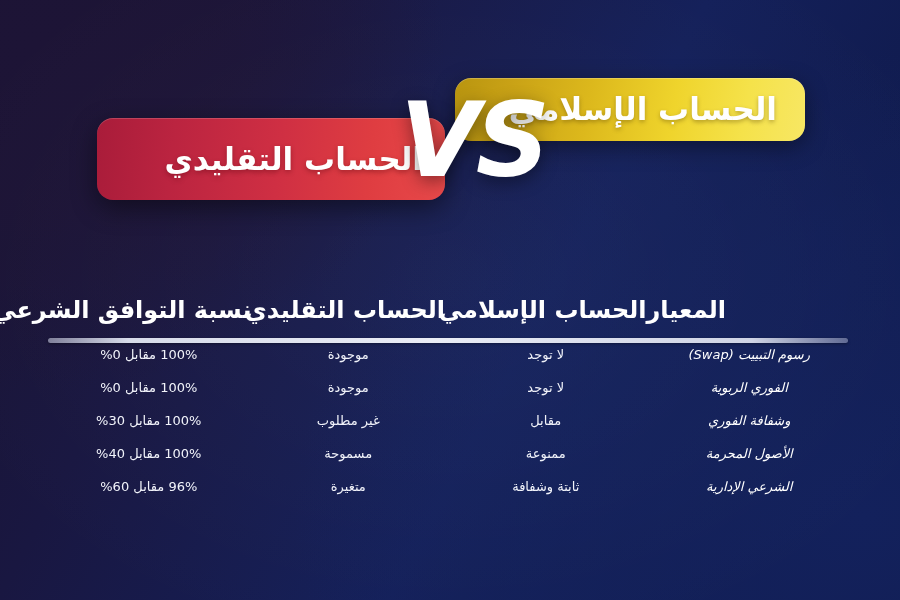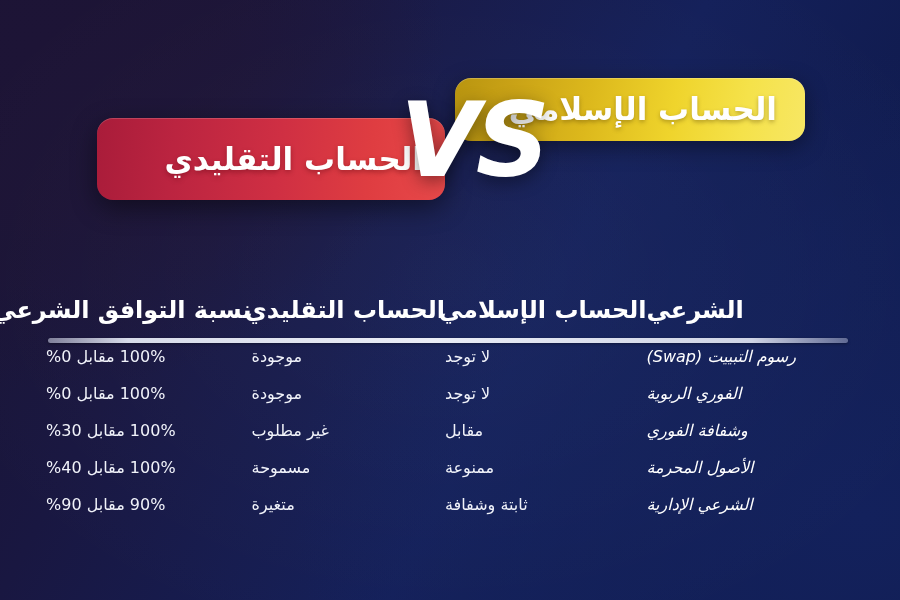--- a/index.html
+++ b/index.html
@@ -147,24 +147,24 @@
     left: 48px;
     top: 338px;
     width: 800px;
     height: 5px;
     border-radius: 3px;
     background: linear-gradient(90deg, rgba(210,214,232,0.55) 0%, #d7dbe9 10%, #e9ecf5 48%, #cfd4e5 88%, rgba(190,196,220,0.45) 100%);
     box-shadow: 0 1px 3px rgba(0,0,0,0.35);
   }
 
   table.cmp td {
-    font-size: 16px;
+    font-size: 13px;
     font-weight: 400;
     color: #f1f3fa;
-    text-align: left;
+    text-align: center;
     padding: 9px 0 9px 0;
     white-space: nowrap;
   }
 
   table.cmp tbody tr td:first-child {
     font-weight: 500;
     color: #ffffff;
     font-style: italic;
   }
 
@@ -200,21 +200,21 @@
   <div class="table-wrap">
     <table class="cmp">
       <colgroup>
         <col class="c-criterion">
         <col class="c-islamic">
         <col class="c-conventional">
         <col class="c-compliance">
       </colgroup>
       <thead>
         <tr>
-          <th>الشرعي</th>
+          <th>المعيار</th>
           <th>الحساب الإسلامي</th>
           <th>الحساب التقليدي</th>
           <th>نسبة التوافق الشرعي</th>
         </tr>
       </thead>
       <tbody>
         <tr>
           <td>رسوم التبييت (Swap)</td>
           <td>لا توجد</td>
           <td>موجودة</td>
@@ -235,19 +235,19 @@
         <tr>
           <td>الأصول المحرمة</td>
           <td>ممنوعة</td>
           <td>مسموحة</td>
           <td>100% مقابل 40%</td>
         </tr>
         <tr>
           <td>الشرعي الإدارية</td>
           <td>ثابتة وشفافة</td>
           <td>متغيرة</td>
-          <td>90% مقابل 90%</td>
+          <td>96% مقابل 60%</td>
         </tr>
       </tbody>
     </table>
   </div>
 
 </div>
 
 </body></html>

